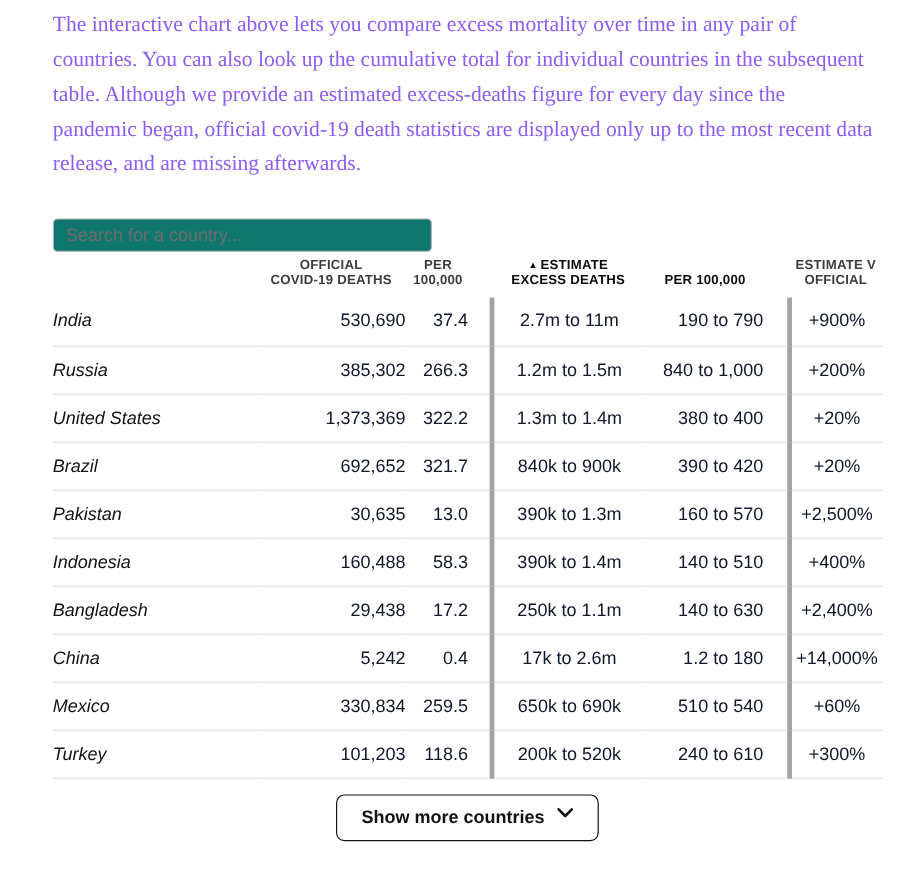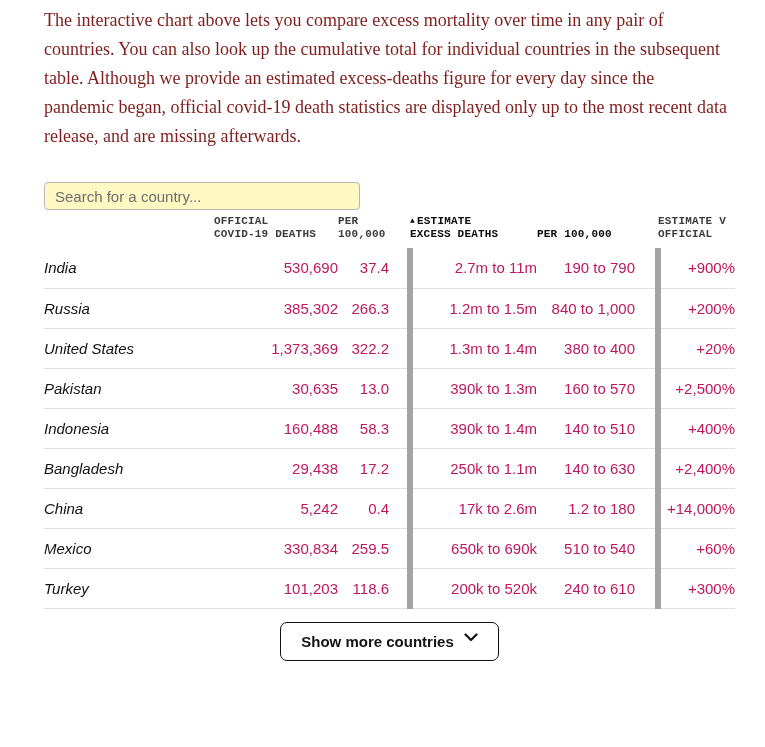--- a/index.html
+++ b/index.html
@@ -12,35 +12,35 @@
     color: #121212;
   }
   .container {
     padding: 6px 30px 0 44px;
     width: 765px;
   }
   .intro {
     font-family: "Liberation Serif", "DejaVu Serif", serif;
     font-size: 18px;
     line-height: 29px;
-    color: #7f1d1d;
+    color: #8b5cf6;
     width: 684px;
   }
   .search-wrap { margin-top: 31px; }
   .search-input {
     width: 316px;
     height: 28px;
     border: 1px solid #b5b5b5;
     border-radius: 4px;
     padding: 0 10px;
     font-family: "Liberation Sans", "DejaVu Sans", sans-serif;
     font-size: 15px;
     color: #121212;
     outline: none;
-    background: #fef9c3;
+    background: #0f766e;
   }
   .search-input::placeholder { color: #6e6e6e; opacity: 1; }
 
   table.country-table {
     margin-top: 5px;
     width: 691px;
     border-collapse: collapse;
     table-layout: fixed;
   }
   col.c-country { width: 170px; }
@@ -48,46 +48,45 @@
   col.c-per1 { width: 72px; }
   col.c-est { width: 127px; }
   col.c-per2 { width: 121px; }
   col.c-evo { width: 77px; }
 
   thead th {
     font-size: 11px;
     font-weight: bold;
     line-height: 13px;
     letter-spacing: 0.2px;
-    text-align: left;
+    text-align: center;
     vertical-align: bottom;
     padding: 0 0 7px 0;
     color: #3d3d3d;
     cursor: pointer;
     white-space: nowrap;
-    font-family: Liberation Mono, monospace;
   }
   thead th.sorted { color: #0d0d0d; }
   thead th.pad18 { padding-right: 18px; }
   thead th.pad20 { padding-right: 20px; }
   .sort-triangle { font-size: 8px; position: relative; top: -1px; margin-right: 2px; }
 
   tbody td {
     height: 40px;
     font-size: 15px;
-    color: #be185d;
+    color: #0f172a;
     text-align: right;
     vertical-align: middle;
     border-bottom: 1px solid #e2e2e2;
     white-space: nowrap;
   }
   tbody td.country { text-align: left; color: #121212; font-style: italic; }
   tbody td.pad18 { padding-right: 18px; }
   tbody td.pad20 { padding-right: 20px; }
-  tbody td.vline { border-left: 6px solid #a3a3a3; }
+  tbody td.vline { border-left: 4px solid #a3a3a3; text-align: center; }
 
   .show-more-wrap {
     width: 691px;
     display: flex;
     justify-content: center;
     margin-top: 13px;
   }
   .show-more-btn {
     display: inline-flex;
     align-items: flex-start;
@@ -169,20 +168,28 @@
 
     <tr>
       <td class="country">United States</td>
       <td>1,373,369</td>
       <td class="pad18">322.2</td>
       <td class="vline">1.3m to 1.4m</td>
       <td class="pad20">380 to 400</td>
       <td class="vline">+20%</td>
     </tr>
 
+    <tr>
+      <td class="country">Brazil</td>
+      <td>692,652</td>
+      <td class="pad18">321.7</td>
+      <td class="vline">840k to 900k</td>
+      <td class="pad20">390 to 420</td>
+      <td class="vline">+20%</td>
+    </tr>
 
     <tr>
       <td class="country">Pakistan</td>
       <td>30,635</td>
       <td class="pad18">13.0</td>
       <td class="vline">390k to 1.3m</td>
       <td class="pad20">160 to 570</td>
       <td class="vline">+2,500%</td>
     </tr>
 

